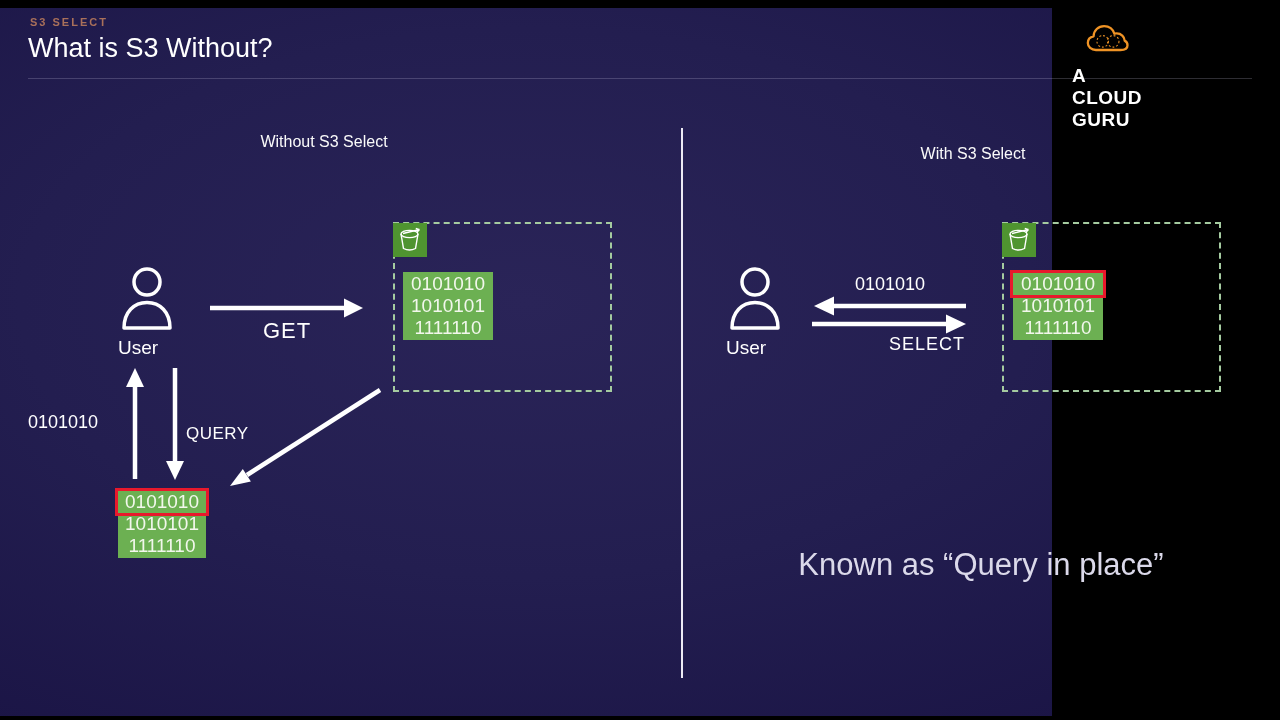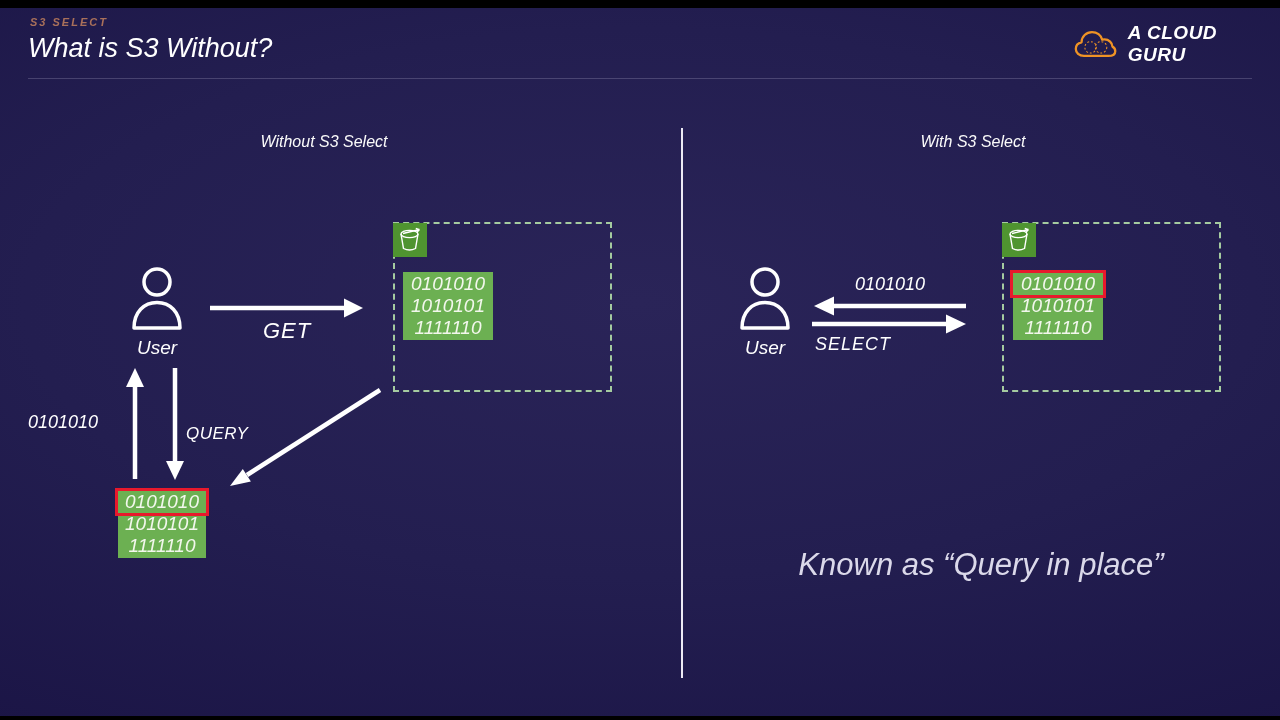--- a/index.html
+++ b/index.html
@@ -1,23 +1,22 @@
 <!DOCTYPE html>
 <html><head>
 <meta charset="utf-8">
 <style>
   * { margin: 0; padding: 0; box-sizing: border-box; }
   html, body { width: 1280px; height: 720px; overflow: hidden; background: #000; }
   body { font-family: "Liberation Sans", "DejaVu Sans", sans-serif; }
 
   #slide {
-    position: absolute; left: 0; top: 0; width: 1280px; height: 720px;
+    position: absolute; left: 0; top: 0; width: 1052px; height: 720px;
     background: radial-gradient(ellipse 120% 95% at 50% 42%,
                 #2a2458 0%, #231e50 40%, #1b1546 75%, #150f3a 100%);
-    font-style: italic;
   }
   .letterbox { position: absolute; left: 0; width: 1280px; background: #000; z-index: 50; }
   .letterbox.top { top: 0; height: 8px; }
   .letterbox.bottom { bottom: 0; height: 4px; }
 
   
   .eyebrow {
     position: absolute; left: 30px; top: 16px;
     font-size: 11px; font-weight: 700; letter-spacing: 2px;
     color: #a9705a;
@@ -25,37 +24,37 @@
   .title {
     position: absolute; left: 28px; top: 33px;
     font-size: 27px; font-weight: 500; color: #ffffff;
   }
   .header-rule {
     position: absolute; left: 28px; top: 78px; width: 1224px; height: 1px;
     background: rgba(210, 206, 230, 0.22);
   }
 
   
-  .logo { position: absolute; left: 1072px; top: 22px; display: flex; align-items: center; gap: 10px; }
+  .logo { position: absolute; left: 1072px; top: 22px; display: flex; align-items: center; gap: 10px; flex-direction: column; }
   .logo-text { font-size: 19px; font-weight: 700; letter-spacing: 0.5px; color: #ffffff; }
 
   
   .divider {
     position: absolute; left: 681px; top: 128px; width: 2px; height: 550px;
     background: #eceaf4;
   }
   .section-heading {
     position: absolute; top: 133px; width: 300px; text-align: center;
     font-size: 16px; font-weight: 400; color: #fafafa;
   }
   .section-heading.left { left: 174px; }
-  .section-heading.right { left: 823px; }
-
-  
-  .user { position: absolute; width: 78px; text-align: center; }
+  .section-heading.right { left: 823px; margin-top: 12px; }
+
+  
+  .user { position: absolute; width: 78px; }
   .user.left { left: 118px; top: 266px; }
   .user.right { left: 726px; top: 266px; }
   .user-label { margin-top: 3px; font-size: 19px; color: #ffffff; }
 
   
   .dashed-box {
     position: absolute; top: 222px; width: 219px; height: 170px;
     border: 2px dashed #a5cba0;
   }
   .dashed-box.left { left: 393px; }
@@ -73,21 +72,21 @@
   .bin-block.src { left: 403px; top: 272px; }
   .bin-block.result { left: 118px; top: 490px; width: 88px; }
   .bin-block.right-src { left: 1013px; top: 272px; }
   .bin-row { height: 22px; line-height: 22px; }
   .bin-row.highlight { outline: 3px solid #e8192c; outline-offset: 0px; }
 
   
   .flow-label { position: absolute; color: #ffffff; }
   .get-label   { left: 212px; top: 318px; width: 150px; text-align: center; font-size: 22px; letter-spacing: 1px; }
   .query-label { left: 186px; top: 404px; font-size: 17px; letter-spacing: 0.5px; margin-top: 20px; }
-  .select-label{ left: 815px; top: 334px; width: 150px; text-align: left; font-size: 18px; letter-spacing: 1px; }
+  .select-label{ left: 815px; top: 334px; width: 150px; text-align: right; font-size: 18px; letter-spacing: 1px; }
   .returned-left  { left: 28px; top: 412px; font-size: 18px; }
   .returned-right { left: 815px; top: 274px; width: 150px; text-align: center; font-size: 18px; }
 
   .caption {
     position: absolute; left: 781px; top: 547px; width: 400px; text-align: center;
     font-size: 31px; color: #dbd9ea;
   }
 
   .arrow { position: absolute; }
 </style>

